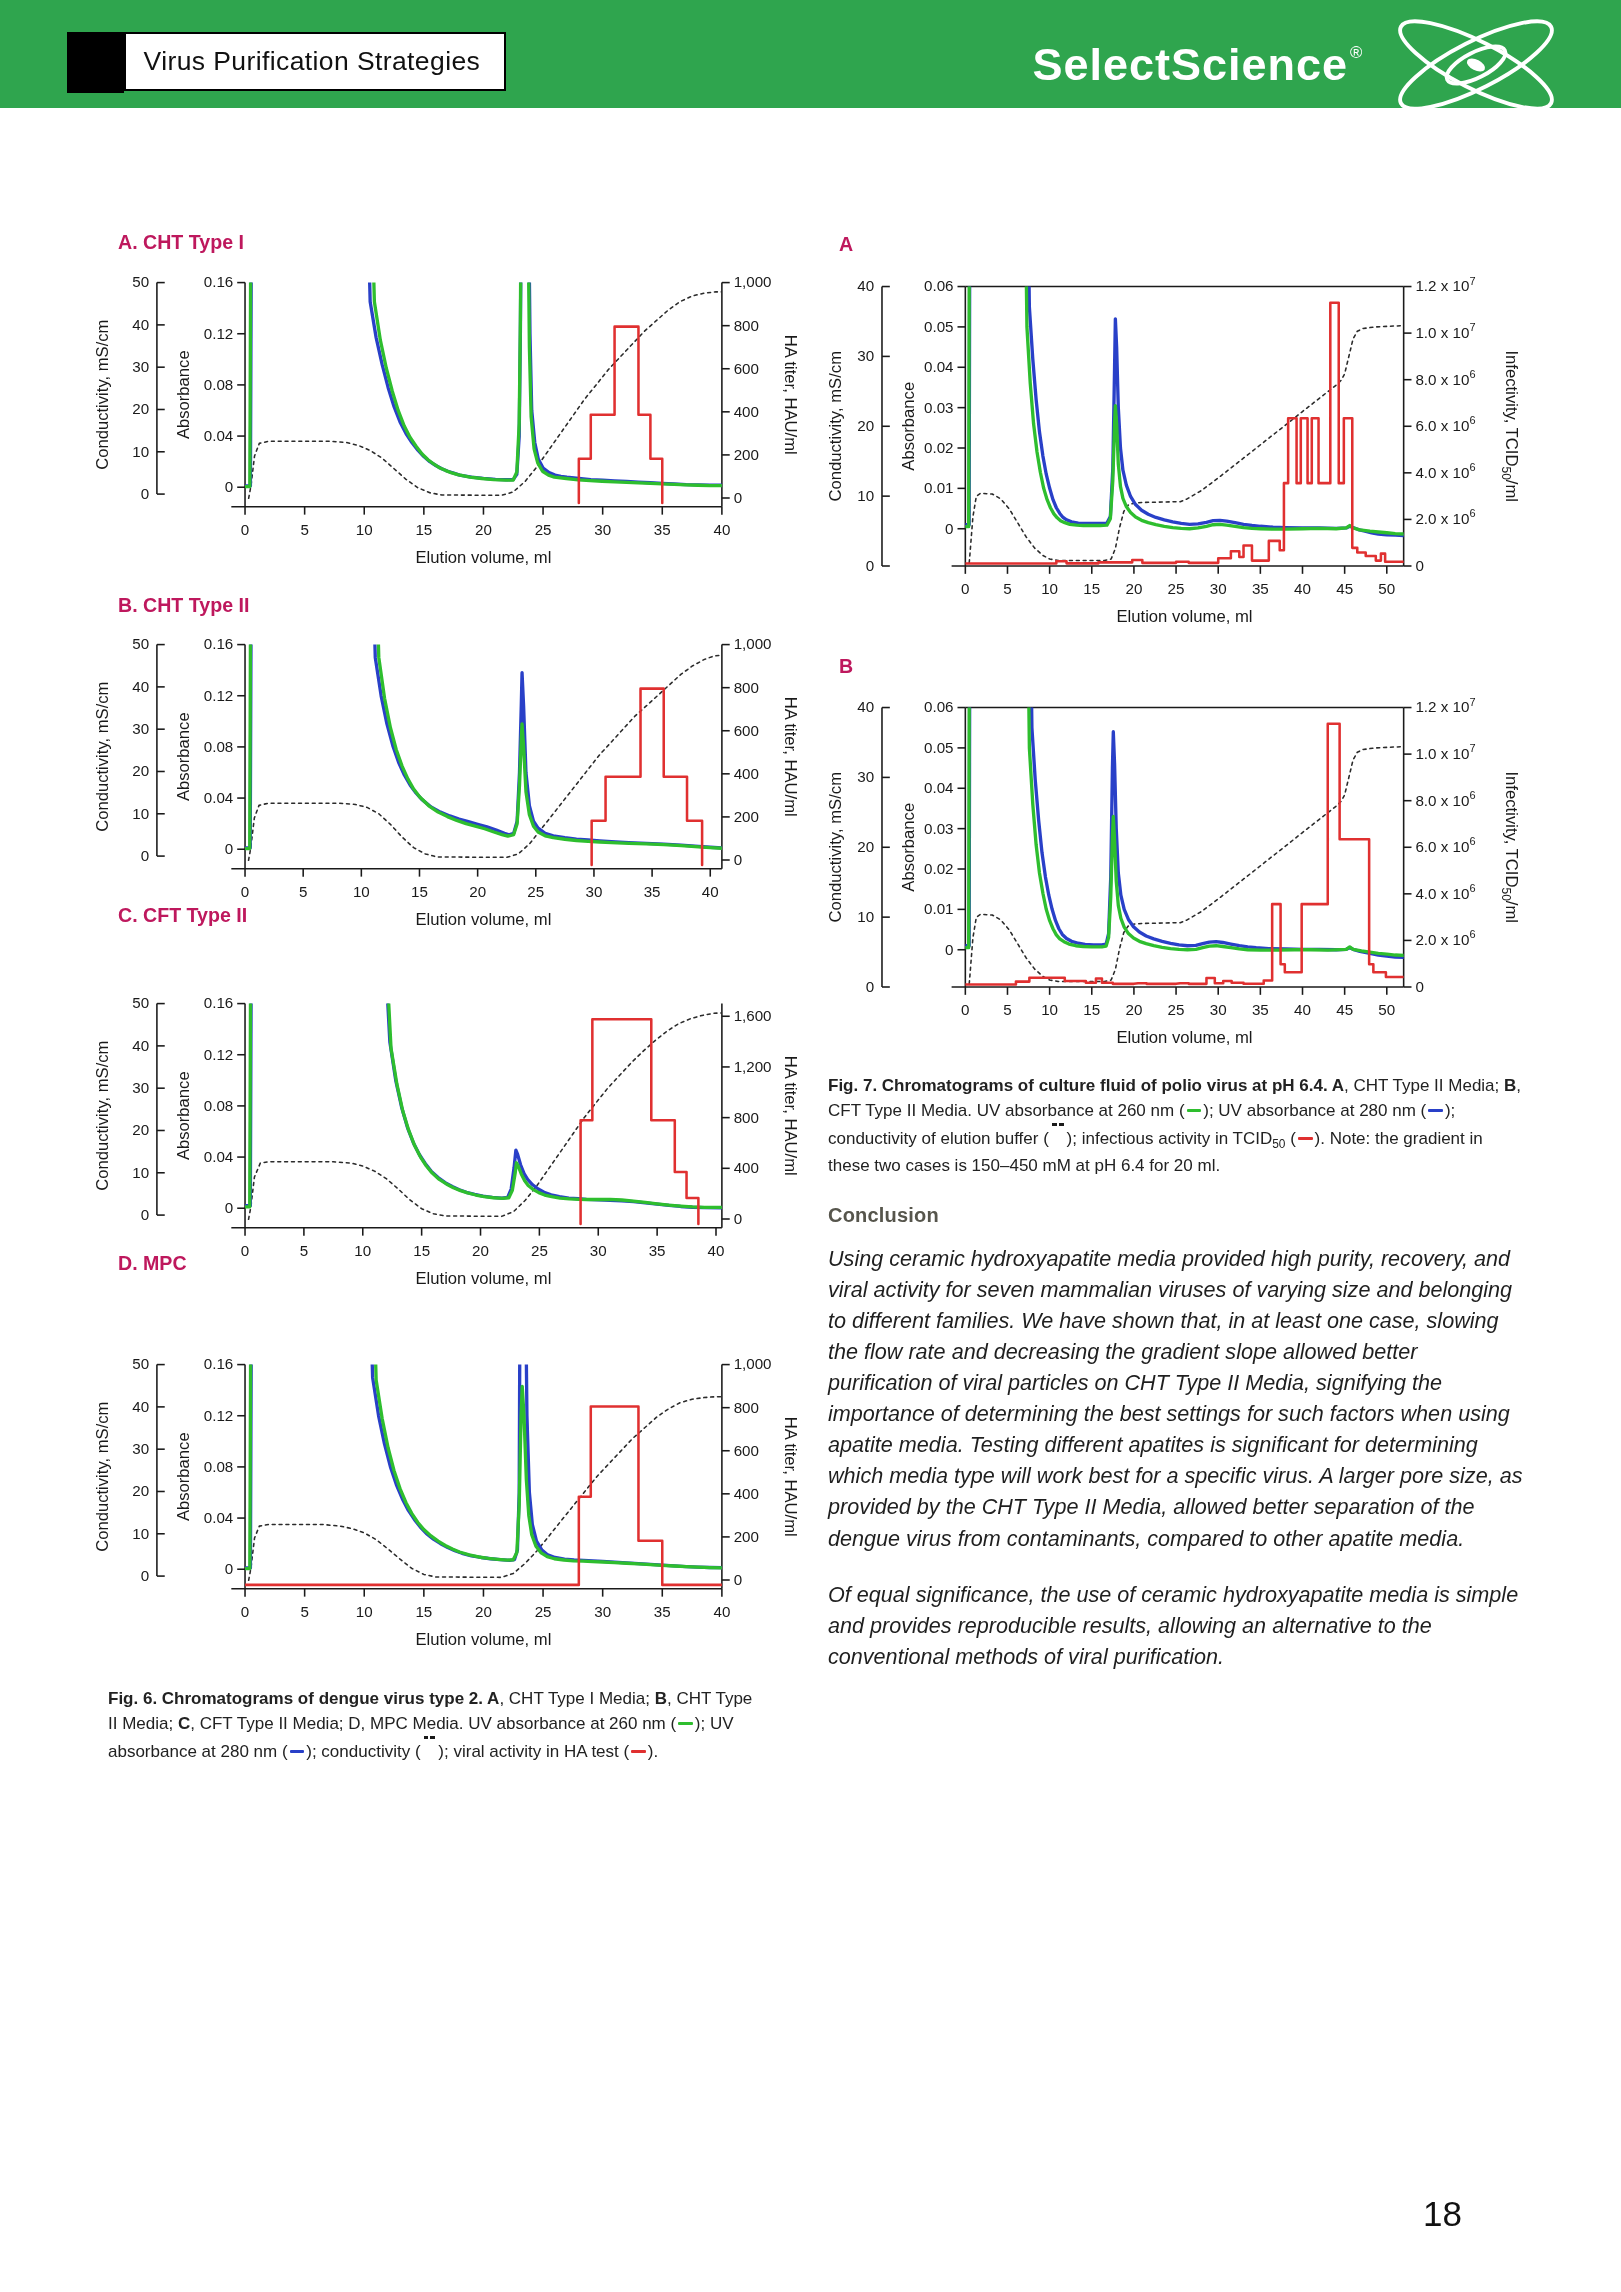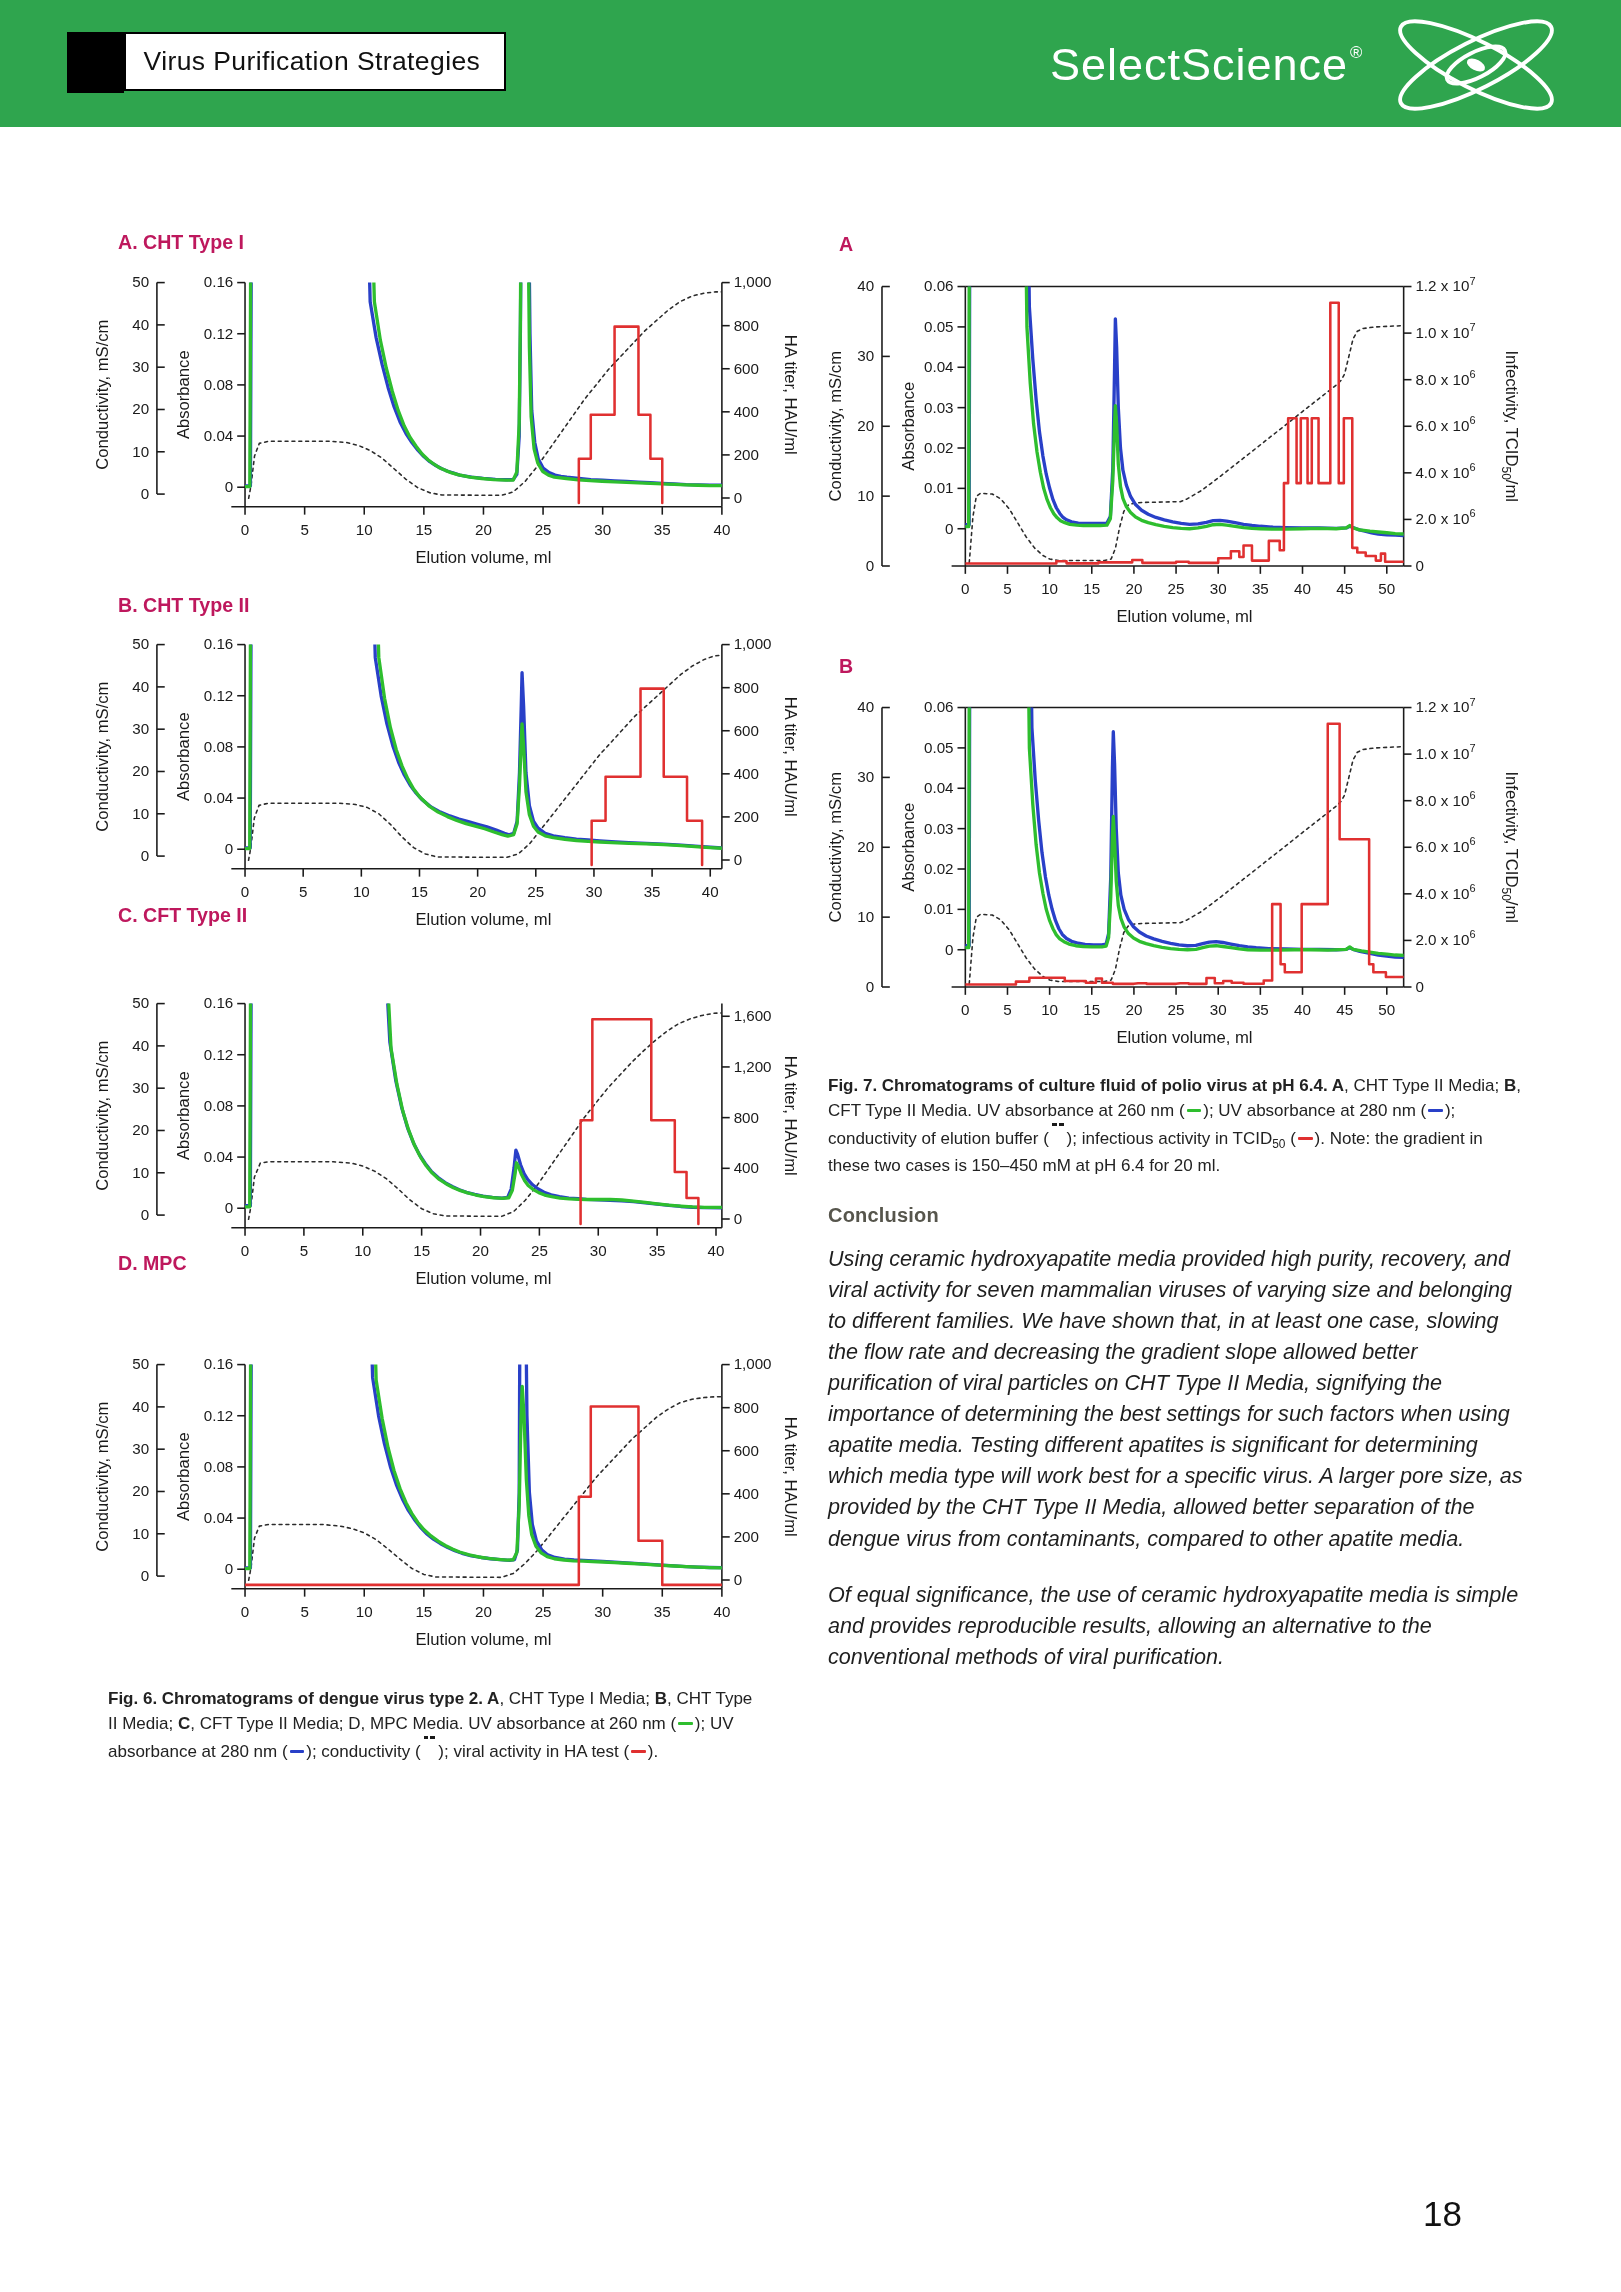--- a/index.html
+++ b/index.html
@@ -1,25 +1,25 @@
 <!DOCTYPE html>
 <html><head>
 <meta charset="utf-8">
 <style>
   html,body{margin:0;padding:0;background:#ffffff;}
   body{width:1621px;height:2293px;position:relative;font-family:"Liberation Sans",sans-serif;color:#1a1a1a;}
   .page{position:absolute;inset:0;background:#fff;overflow:hidden;}
   
-  .band{position:absolute;left:0;top:0;width:1621px;height:127px;}
+  .band{position:absolute;left:0;top:0;width:1621px;height:108px;}
   .titlebox{position:absolute;left:67px;top:32px;display:flex;align-items:stretch;}
   .blk{width:57px;height:61px;background:#000;}
   .ttl{background:#fff;border:2.9px solid #000;height:55px;line-height:55px;padding:0 23.5px 0 17.6px;
        font-size:26.5px;color:#111;letter-spacing:0.4px;white-space:nowrap;}
   .brand{position:absolute;right:49px;top:13.7px;display:flex;align-items:center;color:#fff;}
-  .brandname{font-size:45px;font-weight:400;letter-spacing:1px;margin-left:16px;}
+  .brandname{font-size:45px;font-weight:700;letter-spacing:1px;margin-left:16px;}
   .reg{font-size:16.7px;vertical-align:super;position:relative;top:-11.8px;margin-left:2px;}
   .atom{margin-left:17.6px;}
   
   .fig-title{position:absolute;font-size:19.6px;font-weight:700;color:#be185d;white-space:nowrap;}
   .chart-svg{position:absolute;}
   
   .caption{position:absolute;font-size:17px;line-height:1.45;color:#222;}
   .caption sub{font-size:70%;}
   .seg{display:inline-block;width:14.7px;height:2.9px;margin:0 2px;vertical-align:3.9px;border-radius:1px;}
   .seg2{display:inline-block;vertical-align:3.9px;margin:0 2px;white-space:nowrap;}

